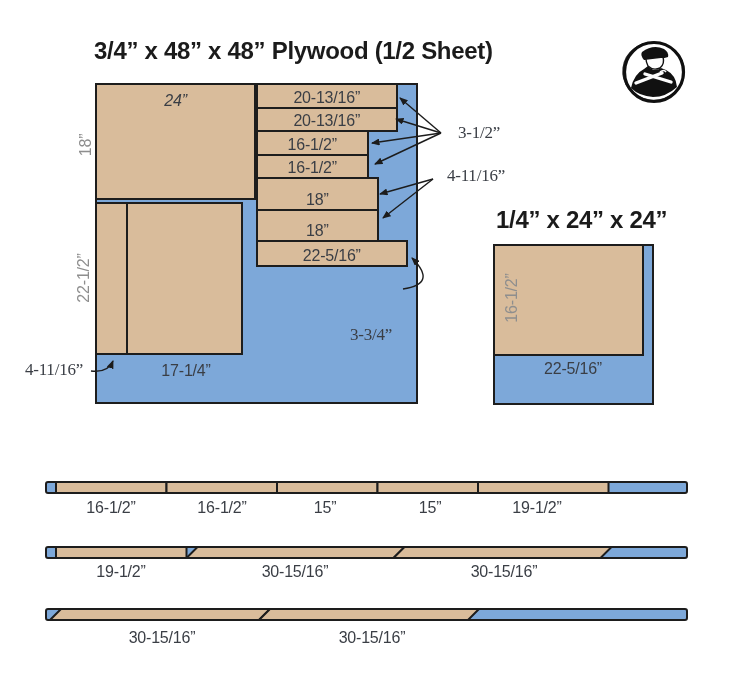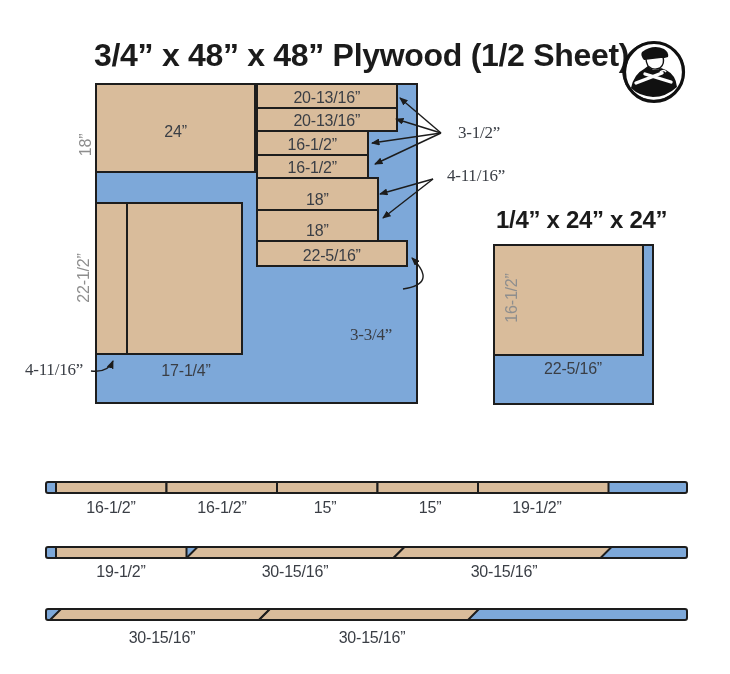--- a/index.html
+++ b/index.html
@@ -8,33 +8,33 @@
     --outline:#1d1d1d;
     --label:#3a3e45;
     --muted:#8e8e8e;
     --title:#1b1b1b;
   }
   html,body{margin:0;padding:0;background:#fff;}
   body{font-family:"Liberation Sans", sans-serif;}
   .canvas{position:relative;width:730px;height:674px;background:#ffffff;overflow:hidden;}
 
   .title{position:absolute;color:var(--title);font-weight:700;letter-spacing:-0.3px;white-space:nowrap;}
-  .title.t1{left:94px;top:37px;font-size:32px;}
+  .title.t1{left:94px;top:37px;font-size:24px;}
   .title.t2{left:489px;top:206px;font-size:24px;margin-left:7px;}
   .title.t3{left:52px;top:443px;font-size:23px;}
 
   .sheet{position:absolute;background:var(--waste);border:2px solid var(--outline);}
   .sheet1{left:95px;top:83px;width:319px;height:317px;}
   .sheet2{left:493px;top:244px;width:157px;height:157px;}
 
   .piece{position:absolute;background:var(--wood);border:2px solid var(--outline);box-sizing:border-box;
          display:flex;align-items:flex-end;justify-content:center;}
   .piece span{font-size:16px;color:var(--label);letter-spacing:-0.2px;white-space:nowrap;}
 
-  .p24{left:-2px;top:-2px;width:161px;height:90px;align-items:center;}
+  .p24{left:-2px;top:-2px;width:161px;height:117px;align-items:flex-start;font-style:italic;}
   .p24 span{padding-top:7px;}
   .pnarrow{left:-2px;top:117px;width:33px;height:153px;}
   .p17{left:29px;top:117px;width:117px;height:153px;}
   .s1{left:159px;top:-2px;width:141.5px;height:25.5px;}
   .s2{left:159px;top:21.5px;width:141.5px;height:25.5px;}
   .s3{left:159px;top:45px;width:112.5px;height:25.5px;}
   .s4{left:159px;top:68.5px;width:112.5px;height:25.5px;}
   .s5{left:159px;top:92px;width:122.5px;height:33.5px;}
   .s6{left:159px;top:123.5px;width:122.5px;height:33.5px;}
   .s7{left:159px;top:155px;width:151.5px;height:27px;}

